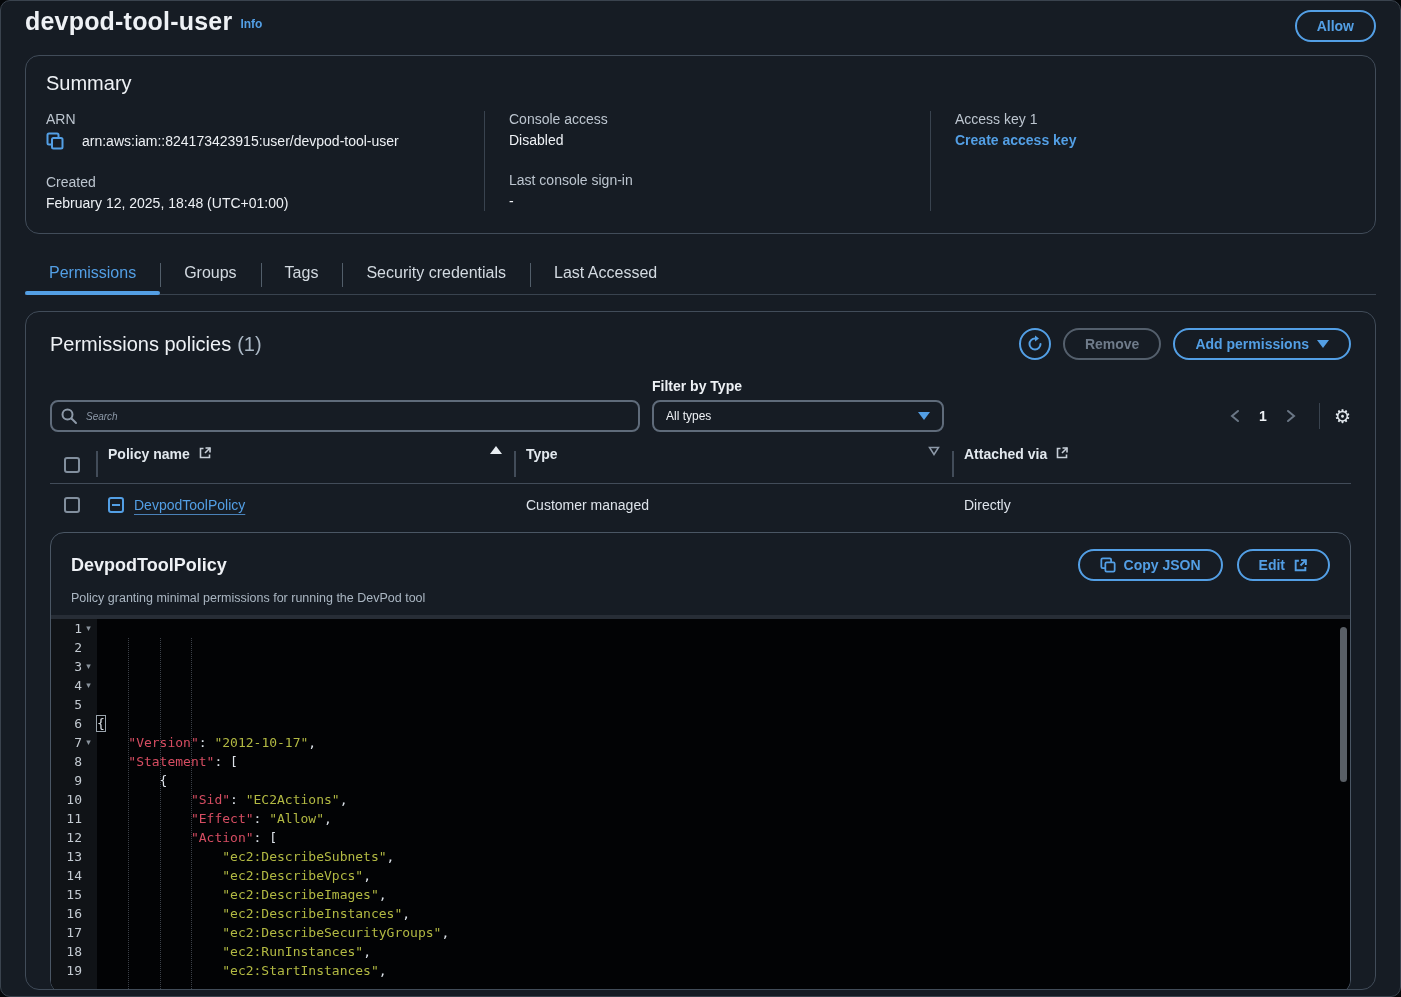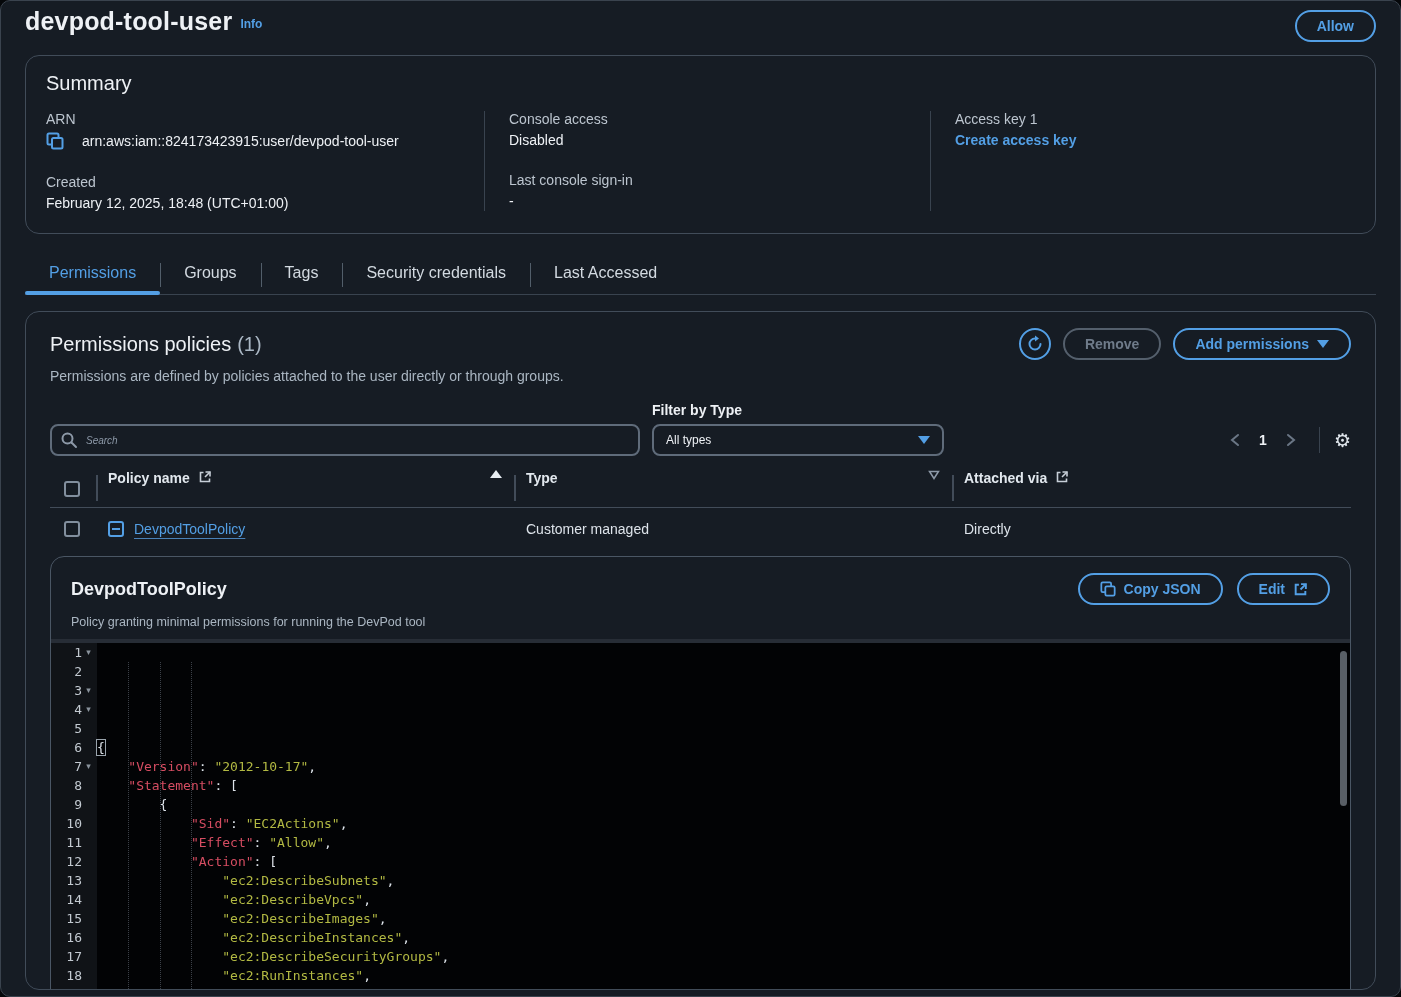--- a/index.html
+++ b/index.html
@@ -181,21 +181,20 @@
             <path d="M9 0.5 L13 3.5 L9 6.5 Z" fill="#539fe5"></path>
           </svg>
         </span>
         <button class="btn disabled">Remove</button>
         <button class="btn">
           <span>Add permissions</span>
           <span class="caret-down"></span>
         </button>
       </div>
     </div>
-    <div class="panel-desc">Permissions are defined by policies attached to the user directly or through groups.</div>
 
     <div class="filter-row">
       <div class="search-box">
         <span class="search-icon">
           <svg width="18" height="18" viewBox="0 0 18 18">
               <circle cx="7.5" cy="7.5" r="5" fill="none" stroke="#8d99a8" stroke-width="2"></circle>
               <line x1="11.5" y1="11.5" x2="16" y2="16" stroke="#8d99a8" stroke-width="2" stroke-linecap="round"></line>
             </svg>
         </span>
         <input type="text" placeholder="Search" style="">

